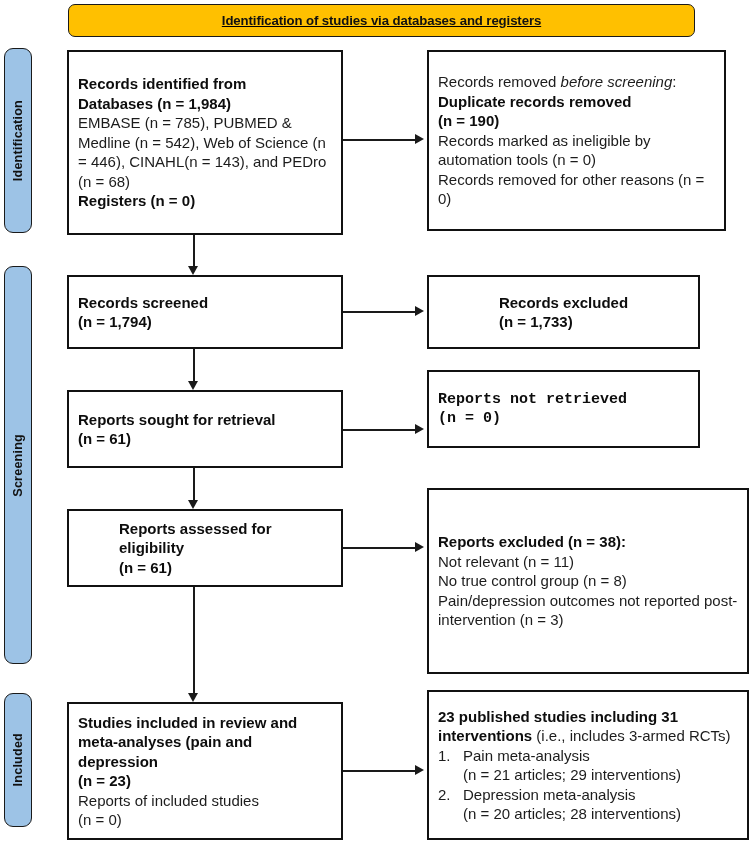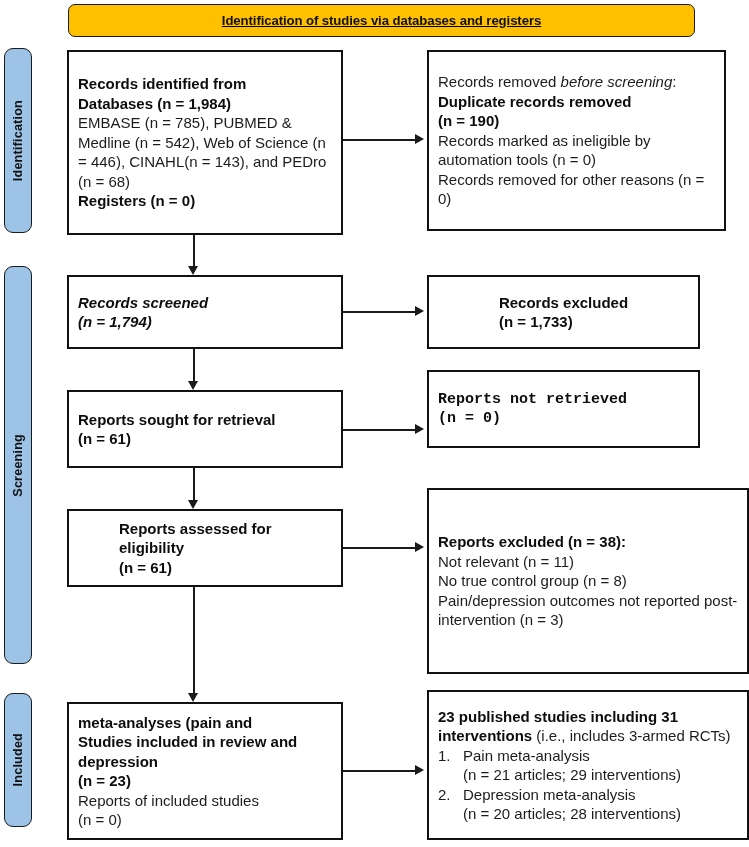--- a/index.html
+++ b/index.html
@@ -164,21 +164,21 @@
       <p>Records removed for other reasons (n = 0)</p>
     </div>
   </div>
 
   <div class="h-line" style="left:343px; top:139px; width:74px;"></div>
   <div class="arrow-right" style="left:415px; top:134px;"></div>
 
   <div class="v-line" style="left:193px; top:235px; height:35px;"></div>
   <div class="arrow-down" style="left:188px; top:266px;"></div>
 
-  <div class="box" style="left:67px; top:275px; width:276px; height:74px;font-style:italic;">
+  <div class="box" style="left:67px; top:275px; width:276px; height:74px;">
     <div class="box-inner">
       <p class="b">Records screened</p>
       <p class="b">(n = 1,794)</p>
     </div>
   </div>
 
   <div class="box" style="left:427px; top:275px; width:273px; height:74px;align-items:center;">
     <div class="box-inner">
       <p class="b">Records excluded</p>
       <p class="b">(n = 1,733)</p>
@@ -228,22 +228,22 @@
   </div>
 
   <div class="h-line" style="left:343px; top:547px; width:74px;"></div>
   <div class="arrow-right" style="left:415px; top:542px;"></div>
 
   <div class="v-line" style="left:193px; top:587px; height:110px;"></div>
   <div class="arrow-down" style="left:188px; top:693px;"></div>
 
   <div class="box" style="left:67px; top:702px; width:276px; height:138px;">
     <div class="box-inner">
+      <p class="b">Studies included in review and</p>
       <p class="b">meta-analyses (pain and</p>
-      <p class="b">Studies included in review and</p>
       <p class="b">depression</p>
       <p class="b">(n = 23)</p>
       <p>Reports of included studies</p>
       <p>(n = 0)</p>
     </div>
   </div>
 
   <div class="box" style="left:427px; top:690px; width:322px; height:150px;">
     <div class="box-inner">
       <p><span class="b">23 published studies including 31</span> <span class="b">interventions</span><span> (i.e., includes 3-armed RCTs)</span></p>

